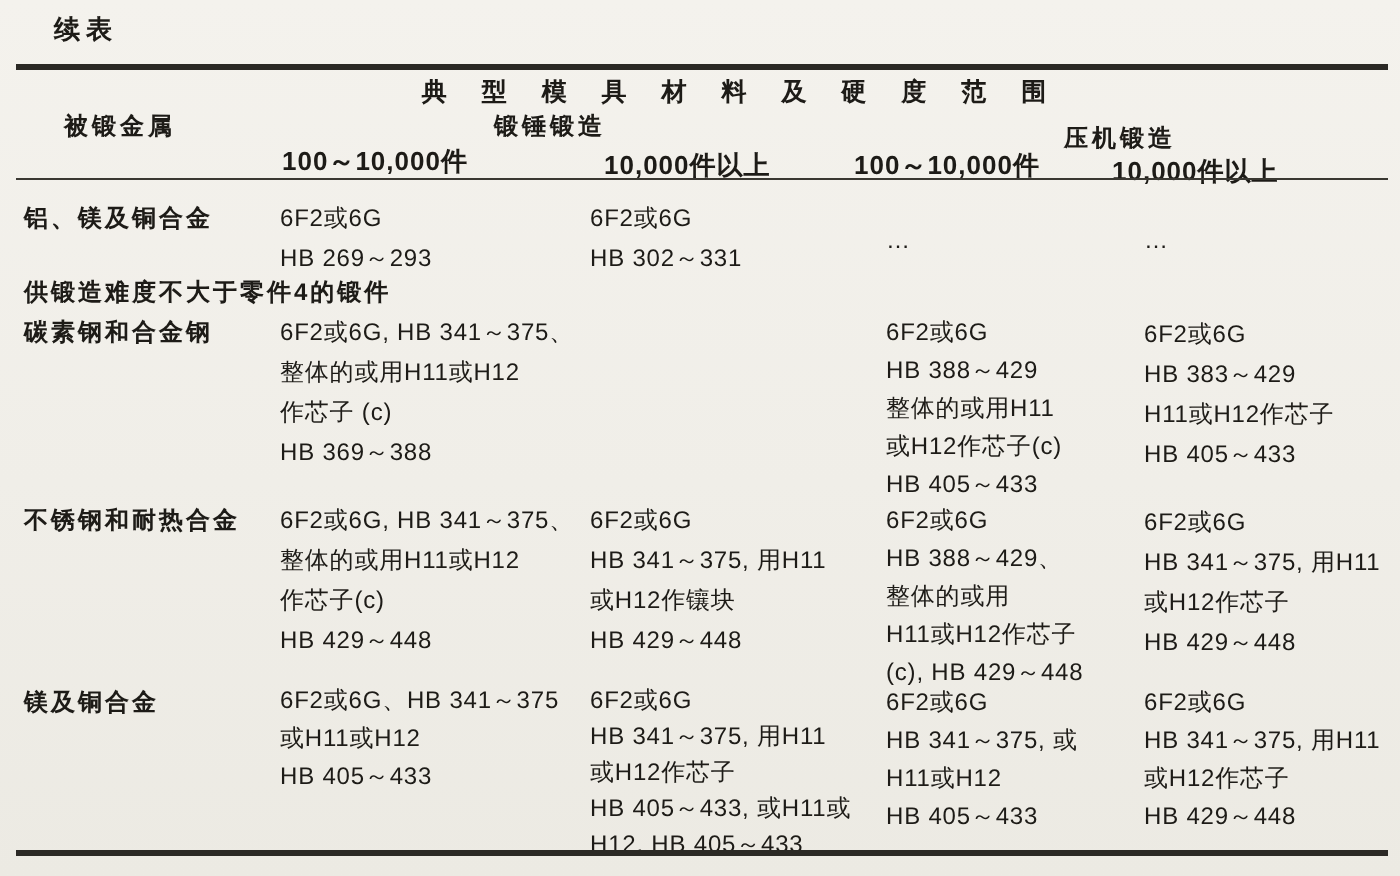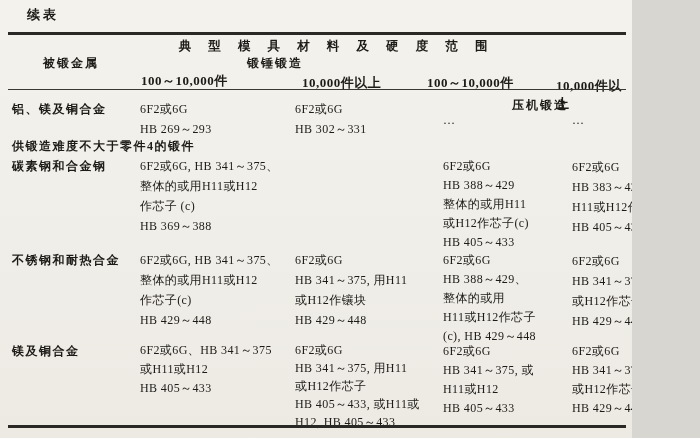--- a/index.html
+++ b/index.html
@@ -1,20 +1,20 @@
 <!DOCTYPE html>
 <html><head>
 <meta charset="utf-8">
 <style>
   html,body{margin:0;padding:0;background:#d8d6d0;}
   .paper{
     position:relative;
-    width:632px;height:438px;
+    width:700px;height:438px;
     background:linear-gradient(180deg,#f4f2ed 0%,#f0eee8 55%,#eceae3 100%);
-    font-family:Liberation Serif, serif;
+    font-family:Liberation Sans, sans-serif;
     color:#1d1b17;
     font-size:12px;
     overflow:hidden;
   }
   .abs{position:absolute;}
   .cont-label{
     left:27px;top:6px;
     font-weight:bold;font-size:13px;letter-spacing:3px;
   }
   .rule{background:#2b2925;}
@@ -23,23 +23,23 @@
   .rule-bottom{left:8px;right:6px;top:425px;height:3px;}
   .tbl-title{
     left:0;right:0;top:38px;
     text-align:center;
     font-weight:bold;
     letter-spacing:7px;
     font-size:12.5px;
     padding-left:41px;
   }
   .hdr{font-weight:bold;letter-spacing:1px;}
-  .metal-hdr{left:43px;top:55px;letter-spacing:2px;text-align:right;}
+  .metal-hdr{left:32px;top:55px;letter-spacing:2px;text-align:right;}
   .grp-hammer{left:247px;top:55px;letter-spacing:2px;}
-  .grp-press{left:512px;top:61px;letter-spacing:2px;margin-top:36px;}
+  .grp-press{left:532px;top:61px;letter-spacing:2px;}
   .colh{font-weight:bold;font-size:13px;letter-spacing:0.5px;}
   .colh1{left:141px;top:72px;}
   .colh2{left:302px;top:74px;}
   .colh3{left:427px;top:74px;}
   .colh4{left:556px;top:77px;}
   .cell{
     white-space:pre-line;
     line-height:20px;
     letter-spacing:0.4px;
     font-size:12px;

